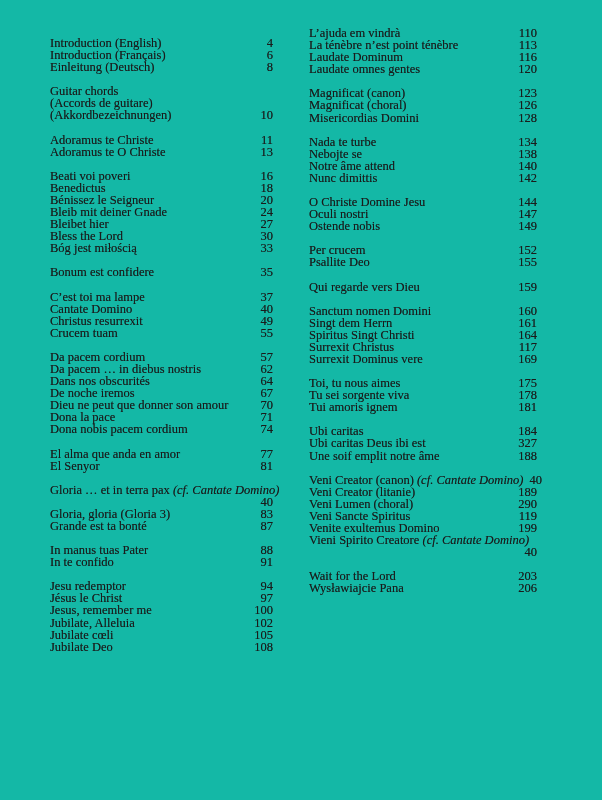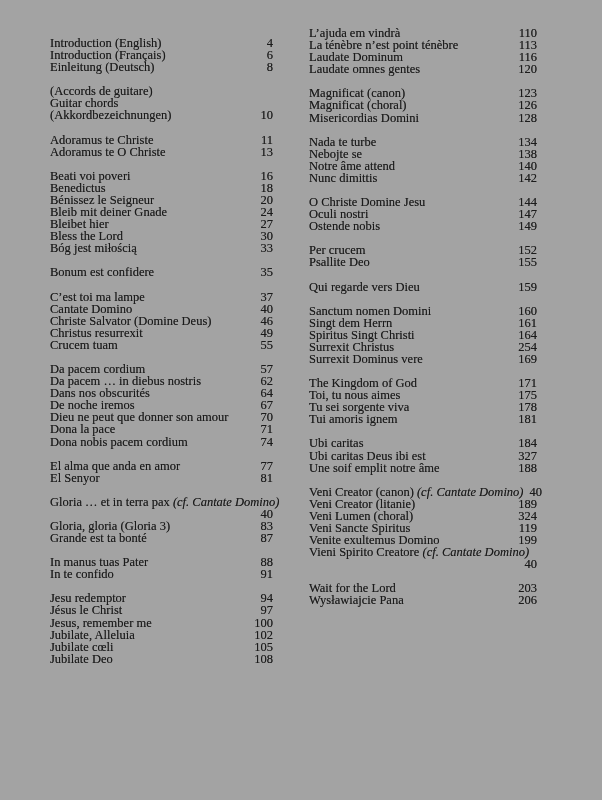--- a/index.html
+++ b/index.html
@@ -4,21 +4,21 @@
 <style>
   html, body {
     margin: 0;
     padding: 0;
     background: #ffffff;
   }
   .page {
     position: relative;
     width: 602px;
     height: 800px;
-    background: #a3a3a3;
+    background: #14b8a6;
     overflow: hidden;
     font-family: "Liberation Serif", "DejaVu Serif", serif;
     font-size: 12.5px;
     color: #1b1b1b;
     text-shadow: 0 0 0.4px rgba(20,20,20,0.55); 
   }
   .toc-column {
     position: absolute;
   }
   .toc-column.left {
@@ -76,28 +76,28 @@
           <span class="entry-title">Introduction (Français)</span>
           <span class="entry-page">6</span>
         </div>
         <div class="toc-entry">
           <span class="entry-title">Einleitung (Deutsch)</span>
           <span class="entry-page">8</span>
         </div>
       </div>
       <div class="toc-group">
         <div class="toc-entry">
+          <span class="entry-title">Guitar chords</span>
+          <span class="entry-page"></span>
+        </div>
+        <div class="toc-entry">
           <span class="entry-title">(Accords de guitare)</span>
           <span class="entry-page"></span>
         </div>
         <div class="toc-entry">
-          <span class="entry-title">Guitar chords</span>
-          <span class="entry-page"></span>
-        </div>
-        <div class="toc-entry">
           <span class="entry-title">(Akkordbezeichnungen)</span>
           <span class="entry-page">10</span>
         </div>
       </div>
       <div class="toc-group">
         <div class="toc-entry">
           <span class="entry-title">Adoramus te Christe</span>
           <span class="entry-page">11</span>
         </div>
         <div class="toc-entry">
@@ -142,24 +142,20 @@
         </div>
       </div>
       <div class="toc-group">
         <div class="toc-entry">
           <span class="entry-title">C’est toi ma lampe</span>
           <span class="entry-page">37</span>
         </div>
         <div class="toc-entry">
           <span class="entry-title">Cantate Domino</span>
           <span class="entry-page">40</span>
-        </div>
-        <div class="toc-entry">
-          <span class="entry-title">Christe Salvator (Domine Deus)</span>
-          <span class="entry-page">46</span>
         </div>
         <div class="toc-entry">
           <span class="entry-title">Christus resurrexit</span>
           <span class="entry-page">49</span>
         </div>
         <div class="toc-entry">
           <span class="entry-title">Crucem tuam</span>
           <span class="entry-page">55</span>
         </div>
       </div>
@@ -343,33 +339,29 @@
         <div class="toc-entry">
           <span class="entry-title">Singt dem Herrn</span>
           <span class="entry-page">161</span>
         </div>
         <div class="toc-entry">
           <span class="entry-title">Spiritus Singt Christi</span>
           <span class="entry-page">164</span>
         </div>
         <div class="toc-entry">
           <span class="entry-title">Surrexit Christus</span>
-          <span class="entry-page">254</span>
+          <span class="entry-page">117</span>
         </div>
         <div class="toc-entry">
           <span class="entry-title">Surrexit Dominus vere</span>
           <span class="entry-page">169</span>
         </div>
       </div>
       <div class="toc-group">
         <div class="toc-entry">
-          <span class="entry-title">The Kingdom of God</span>
-          <span class="entry-page">171</span>
-        </div>
-        <div class="toc-entry">
           <span class="entry-title">Toi, tu nous aimes</span>
           <span class="entry-page">175</span>
         </div>
         <div class="toc-entry">
           <span class="entry-title">Tu sei sorgente viva</span>
           <span class="entry-page">178</span>
         </div>
         <div class="toc-entry">
           <span class="entry-title">Tui amoris ignem</span>
           <span class="entry-page">181</span>
@@ -393,21 +385,21 @@
         <div class="toc-entry">
           <span class="entry-title"><span>Veni Creator (canon) </span><span class="cf">(cf. Cantate Domino)</span></span>
           <span class="entry-page">40</span>
         </div>
         <div class="toc-entry">
           <span class="entry-title">Veni Creator (litanie)</span>
           <span class="entry-page">189</span>
         </div>
         <div class="toc-entry">
           <span class="entry-title">Veni Lumen (choral)</span>
-          <span class="entry-page">324</span>
+          <span class="entry-page">290</span>
         </div>
         <div class="toc-entry">
           <span class="entry-title">Veni Sancte Spiritus</span>
           <span class="entry-page">119</span>
         </div>
         <div class="toc-entry">
           <span class="entry-title">Venite exultemus Domino</span>
           <span class="entry-page">199</span>
         </div>
         <div class="toc-entry-wrap">

